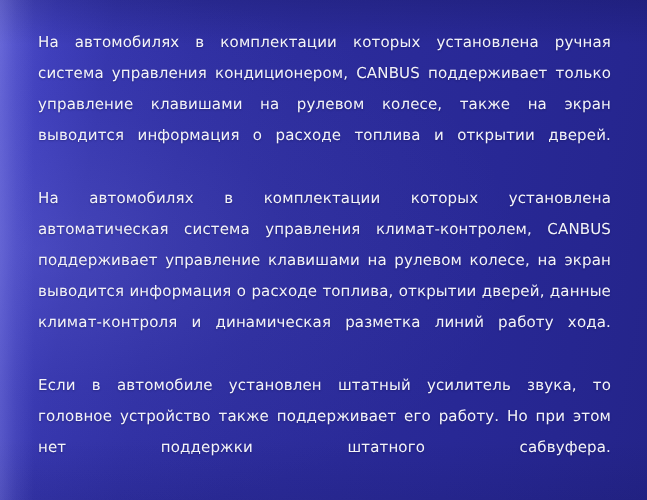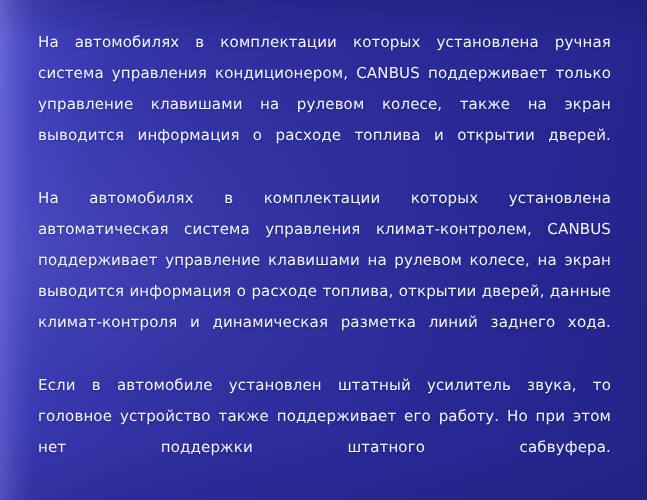--- a/index.html
+++ b/index.html
@@ -88,16 +88,16 @@
     display: inline-block;
     width: 100%;
   }
 </style>
 </head>
 <body>
 
 <div id="slide">
   <div id="text-block">
     <p class="para">На автомобилях в комплектации которых установлена ручная система управления кондиционером, CANBUS поддерживает только управление клавишами на рулевом колесе, также на экран выводится информация о расходе топлива и открытии дверей.</p>
-    <p class="para">На автомобилях в комплектации которых установлена автоматическая система управления климат-контролем, CANBUS поддерживает управление клавишами на рулевом колесе, на экран выводится информация о расходе топлива, открытии дверей, данные климат-контроля и динамическая разметка линий заднего хода.</p>
+    <p class="para">На автомобилях в комплектации которых установлена автоматическая система управления климат-контролем, CANBUS поддерживает управление клавишами на рулевом колесе, на экран выводится информация о расходе топлива, открытии дверей, данные климат-контроля и динамическая разметка линий работу хода.</p>
     <p class="para">Если в автомобиле установлен штатный усилитель звука, то головное устройство также поддерживает его работу. Но при этом нет поддержки штатного сабвуфера.</p>
   </div>
 </div>
 
 </body></html>

